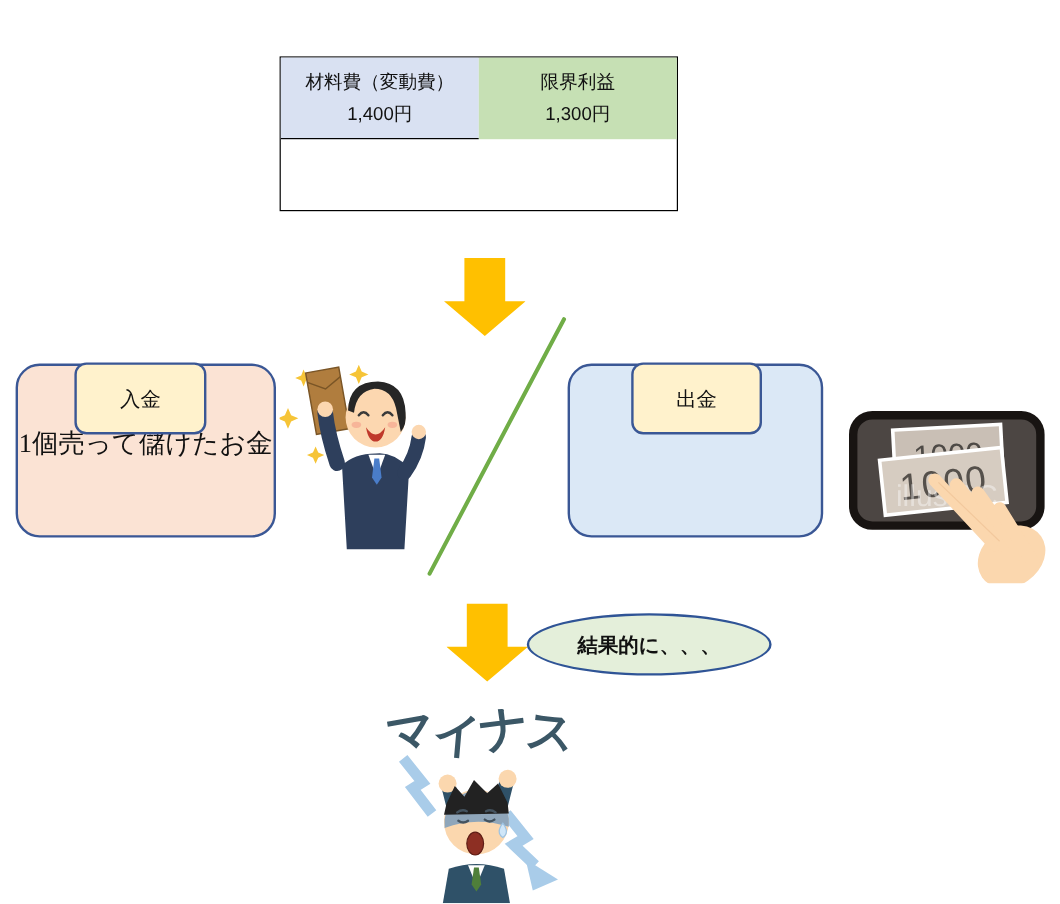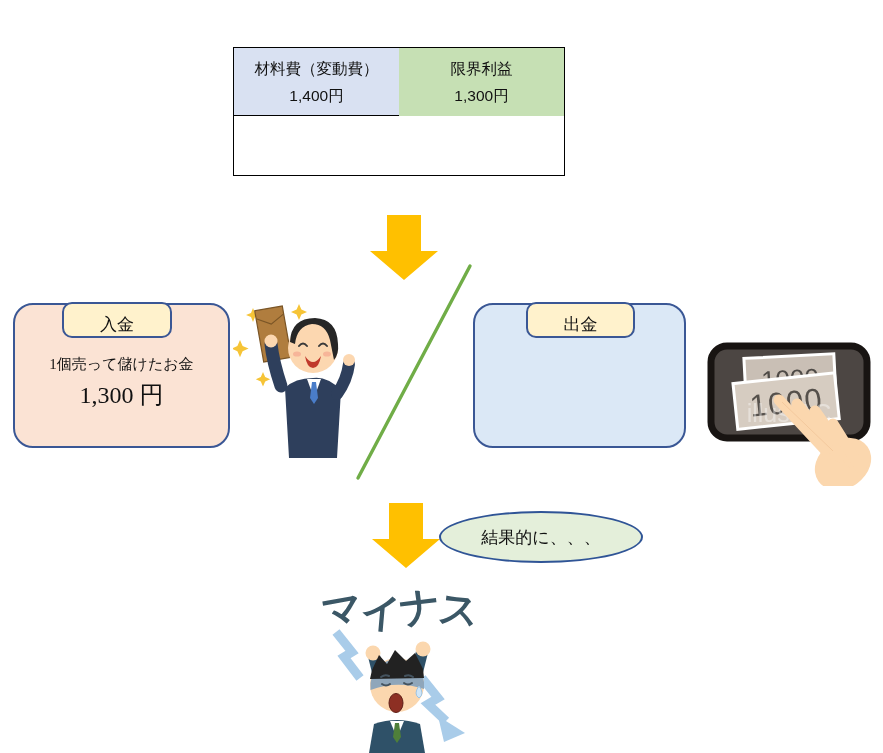--- a/index.html
+++ b/index.html
@@ -24,36 +24,36 @@
   .cell-profit  { background:#c6e0b4; }
 
   
   .flow-box {
     box-sizing:border-box; border:2.2px solid #3a5795; border-radius:20px;
     text-align:center; font-family:"Liberation Serif","DejaVu Serif",serif;
   }
   .box-deposit    { left:13px;  top:303px; width:217px; height:145px; background:#fbe3d4; }
   .box-withdrawal { left:473px; top:303px; width:213px; height:145px; background:#dbe8f6;padding-left:15px; }
   .box-tab {
-    position:absolute; top:-3px; height:36px; box-sizing:border-box;
+    position:absolute; top:-3px; height:60px; box-sizing:border-box;
     background:#fff2cc; border:2.2px solid #3a5795; border-radius:10px;
-    display:flex; align-items:flex-end; justify-content:center;
+    display:flex; align-items:center; justify-content:center;
     font-size:17px; color:#111;
   }
   .box-deposit .box-tab    { left:47px; width:110px; }
   .box-withdrawal .box-tab { left:51px; width:109px; }
-  .box-line1 { margin-top:50px; font-size:15px; color:#111; }
+  .box-line1 { margin-top:50px; font-size:22px; color:#111; }
   .box-line2 { margin-top:5px;  font-size:24px;  color:#111; }
 
   
   .result-ellipse {
     left:439px; top:511px; width:204px; height:52px; box-sizing:border-box;
     background:#e4efda; border:2.3px solid #2f5496; border-radius:50%;
     display:flex; align-items:center; justify-content:center;
-    font-family:"Liberation Serif","DejaVu Serif",serif; font-size:17px; color:#111;
+    font-family:"Liberation Serif","DejaVu Serif",serif; font-size:17px; color:#111;font-weight:bold;
   }
 
   
   .minus-text {
     left:318px; top:582px; width:164px; text-align:center;
     font-family:"DejaVu Sans","Liberation Sans",sans-serif;
     font-weight:bold; font-size:40px; color:#3b5766; letter-spacing:-2px;
     transform:rotate(-2deg);
   }
   .minus-text span { display:inline-block; }
@@ -82,21 +82,20 @@
 
   <svg class="abs" style="left:350px; top:258px;" width="128" height="226">
     <line x1="120" y1="8" x2="8" y2="220" stroke="#70ad47" stroke-width="3.4" stroke-linecap="round"></line>
   </svg>
 
   <div class="abs flow-box box-deposit">
     <div class="box-tab">
       <span>入金</span>
     </div>
     <div class="box-line1">1個売って儲けたお金</div>
-    <div class="box-line2">1,300 円</div>
   </div>
 
   <svg class="abs" style="left:233px; top:294px;" width="124" height="164" viewBox="0 0 124 164">
     <g>
       <path d="M20 14 l2 5 5 2 -5 2 -2 5 -2 -5 -5 -2 5 -2 z" fill="#f6c437"></path>
       <path d="M66 10 l2.4 5.6 5.6 2.4 -5.6 2.4 -2.4 5.6 -2.4 -5.6 -5.6 -2.4 5.6 -2.4 z" fill="#f6c437"></path>
       <path d="M7 46 l2.6 6 6 2.6 -6 2.6 -2.6 6 -2.6 -6 -6 -2.6 6 -2.6 z" fill="#f6c437"></path>
       <path d="M30 78 l2.2 5 5 2.2 -5 2.2 -2.2 5 -2.2 -5 -5 -2.2 5 -2.2 z" fill="#f6c437"></path>
     </g>
 

